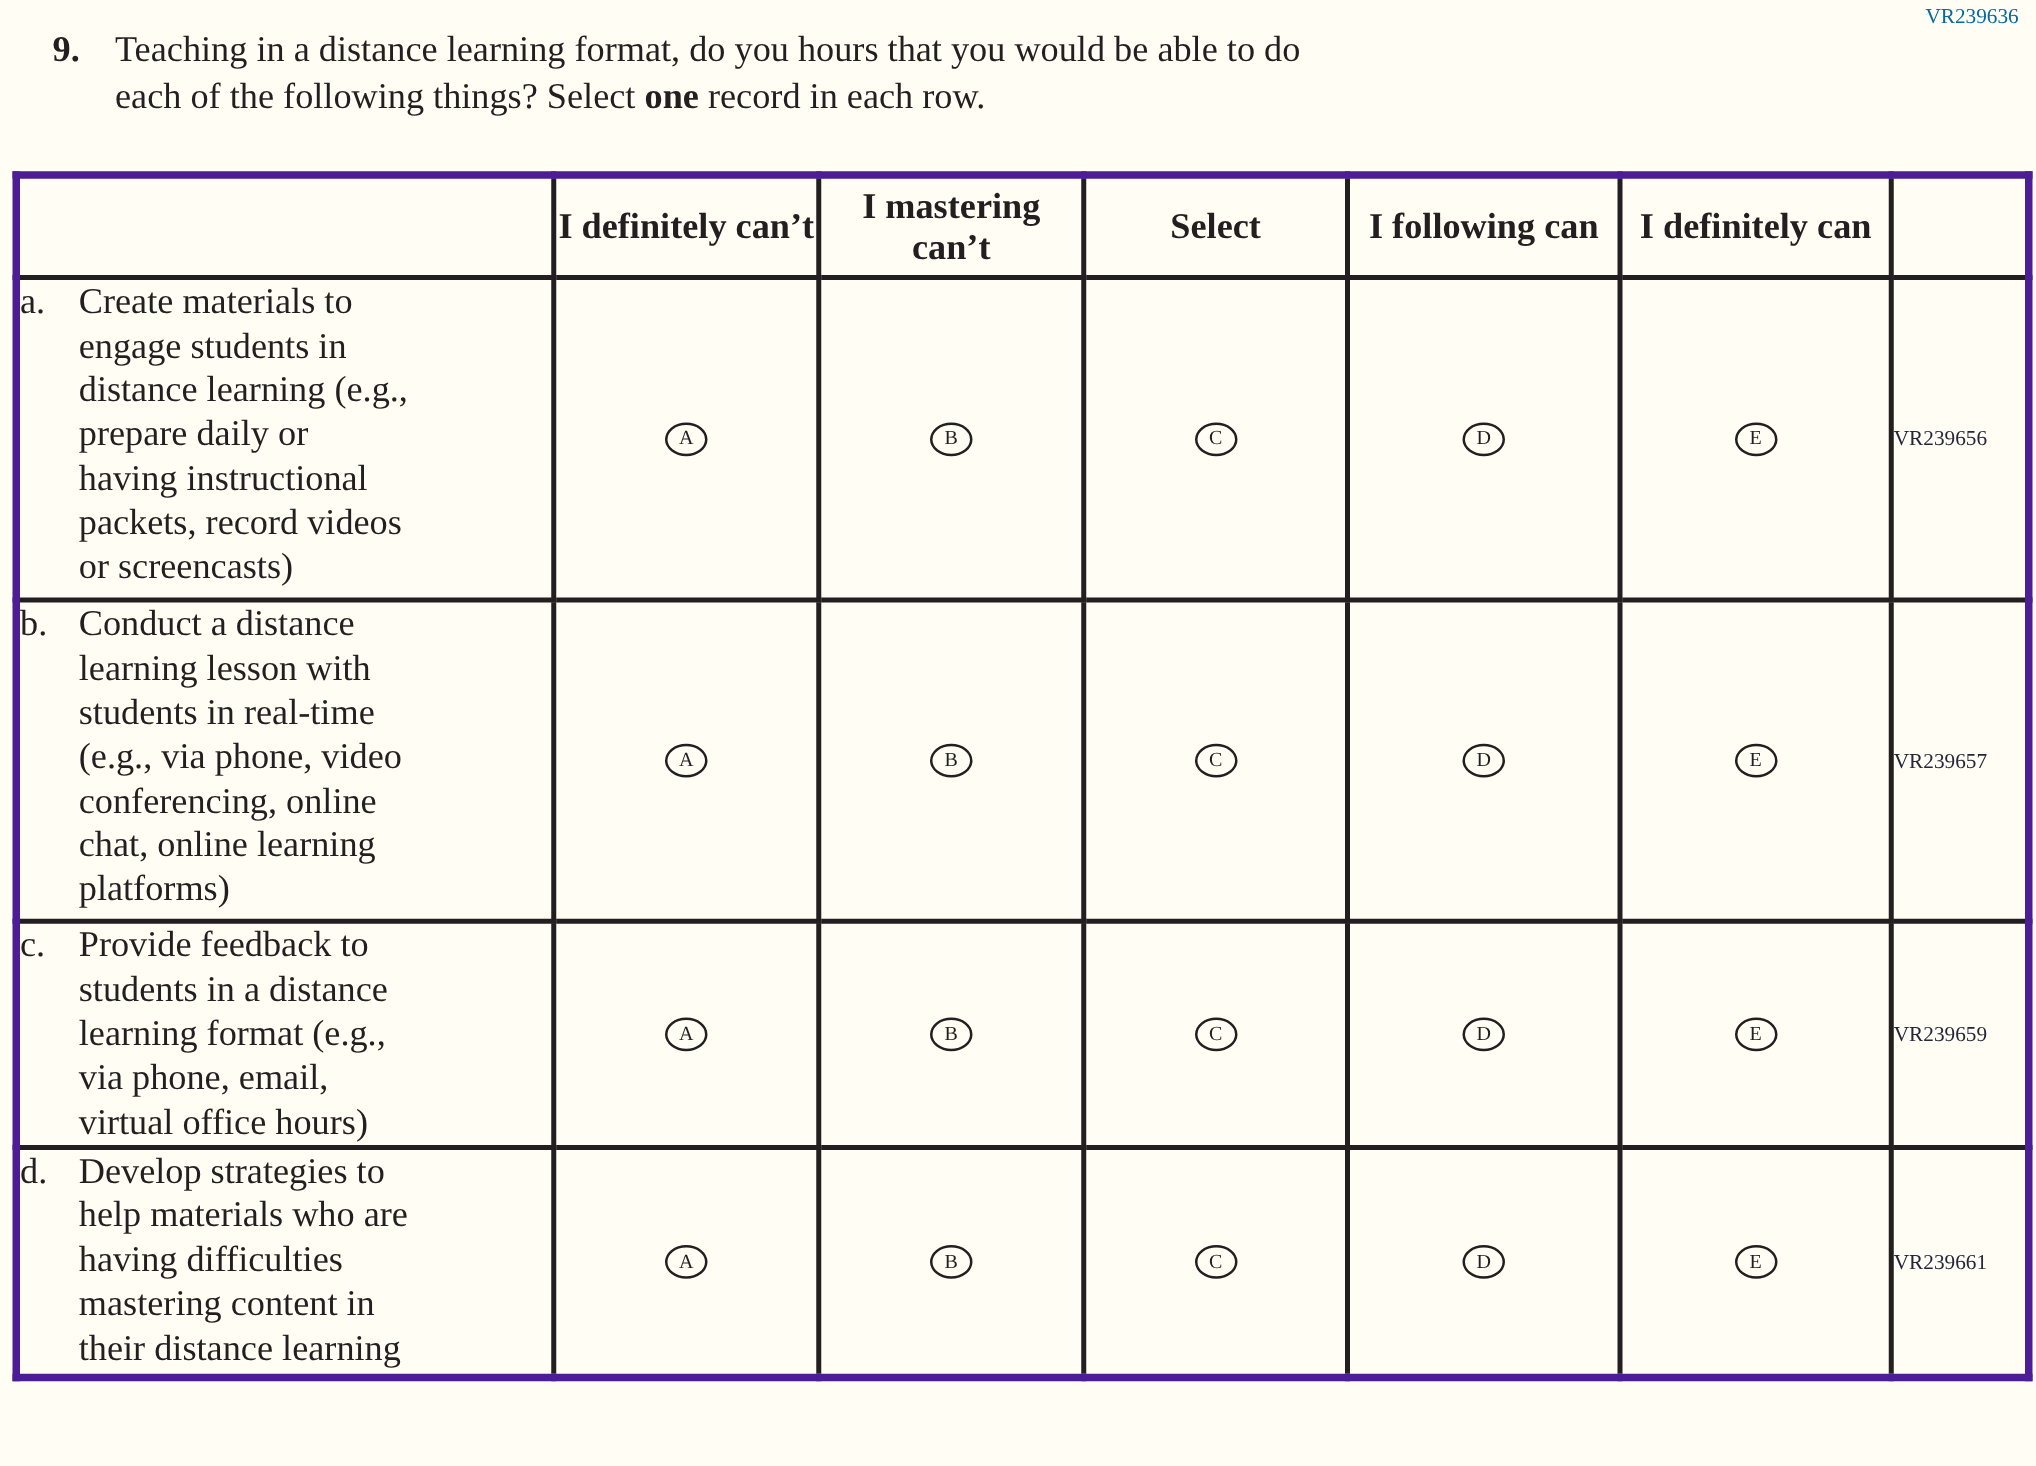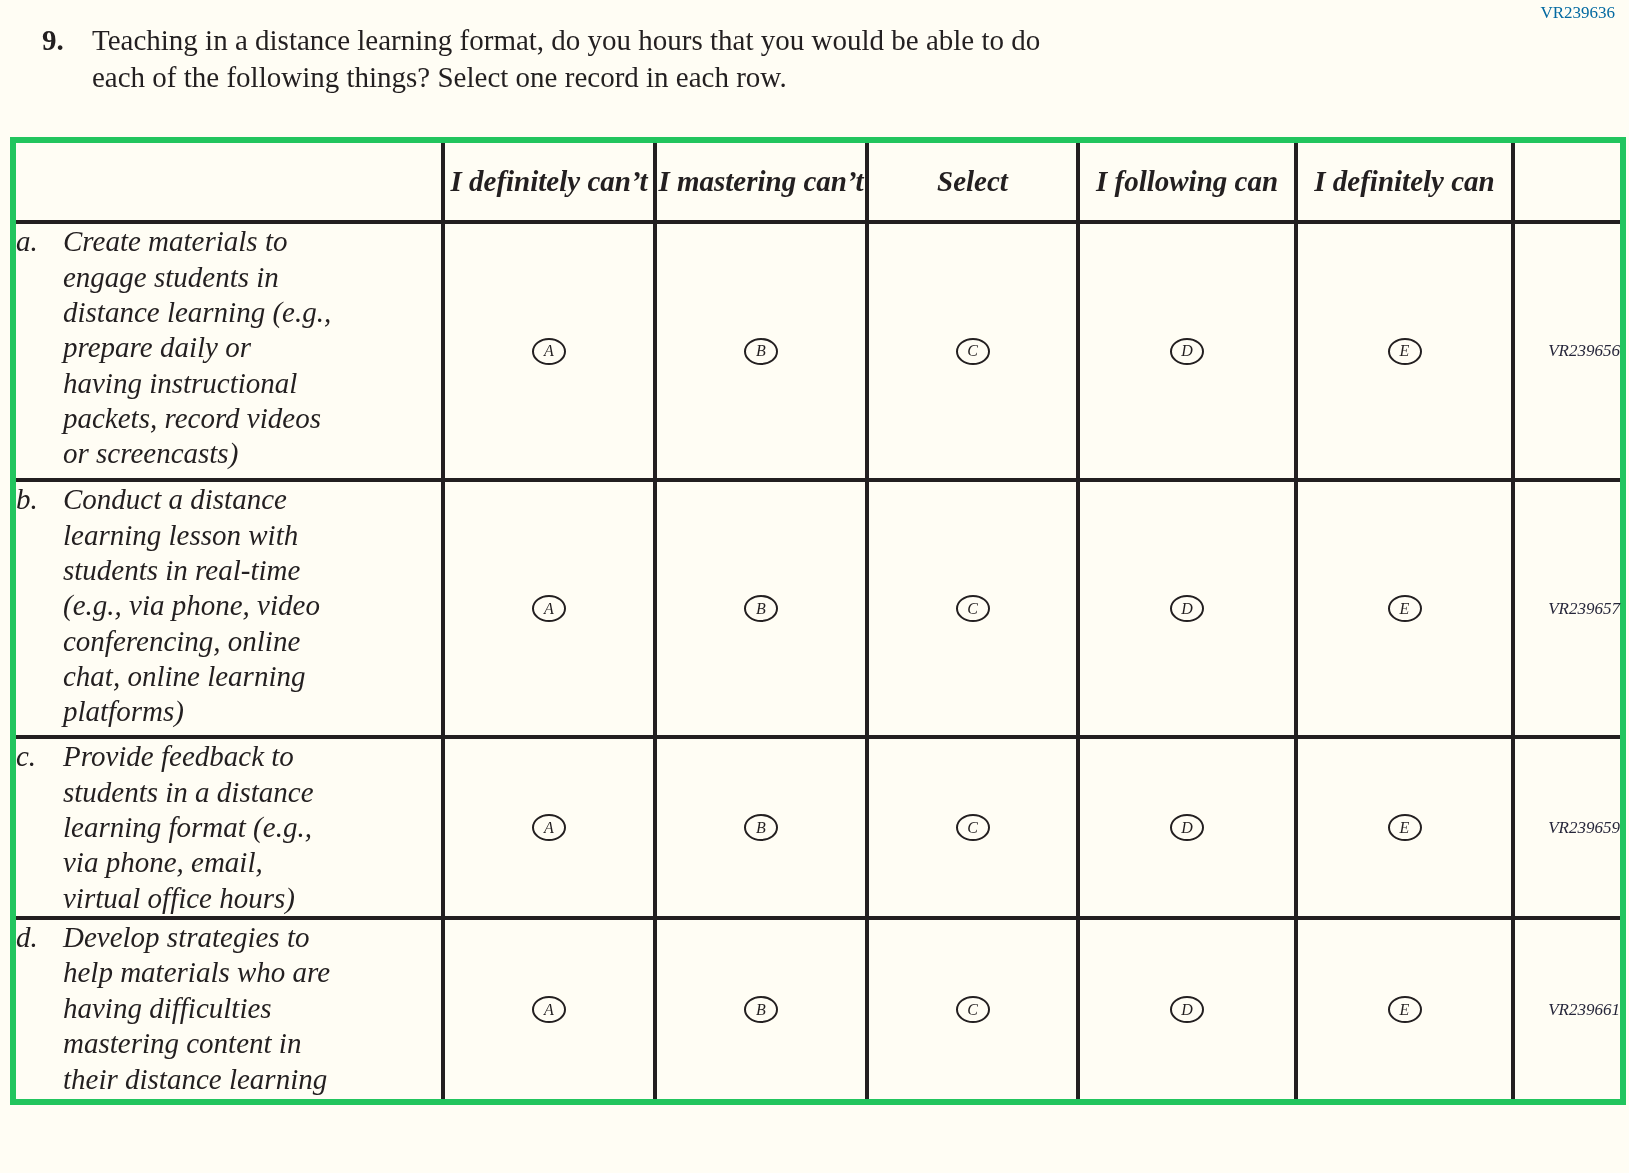--- a/index.html
+++ b/index.html
@@ -30,29 +30,28 @@
   }
   .q-number {
     font-weight: bold;
     width: 50px;
     flex-shrink: 0;
   }
   .q-text {
     white-space: pre-line;
     max-width: 1290px;
   }
-  .q-text b { font-weight: normal; }
+  .q-text b { font-weight: bold; }
 
   table.survey {
     border-collapse: collapse;
     table-layout: fixed;
     width: 1610px;
     margin: 41px 9px 0 10px;
-    border: 6px solid #22c55e;
-    font-style: italic;
+    border: 6px solid #4c1d95;
   }
   table.survey th,
   table.survey td {
     border: 4px solid #231f20;
     padding: 0;
     background: #fffdf4;
   }
   thead th {
     border-bottom: 10px double #231f20;
     font-weight: bold;
@@ -94,21 +93,21 @@
     width: 30px;
     height: 23px;
     border: 2.5px solid #231f20;
     border-radius: 50%;
     font-size: 16px;
     line-height: 1;
     box-sizing: content-box;
     cursor: pointer;
   }
   td.vr {
-    text-align: right;
+    text-align: left;
     vertical-align: middle;
     font-size: 17px;
     color: #26263a;
     padding: 0 2px;
   }
 </style>
 </head>
 <body>
 
 <div class="form-code-top">VR239636</div>

